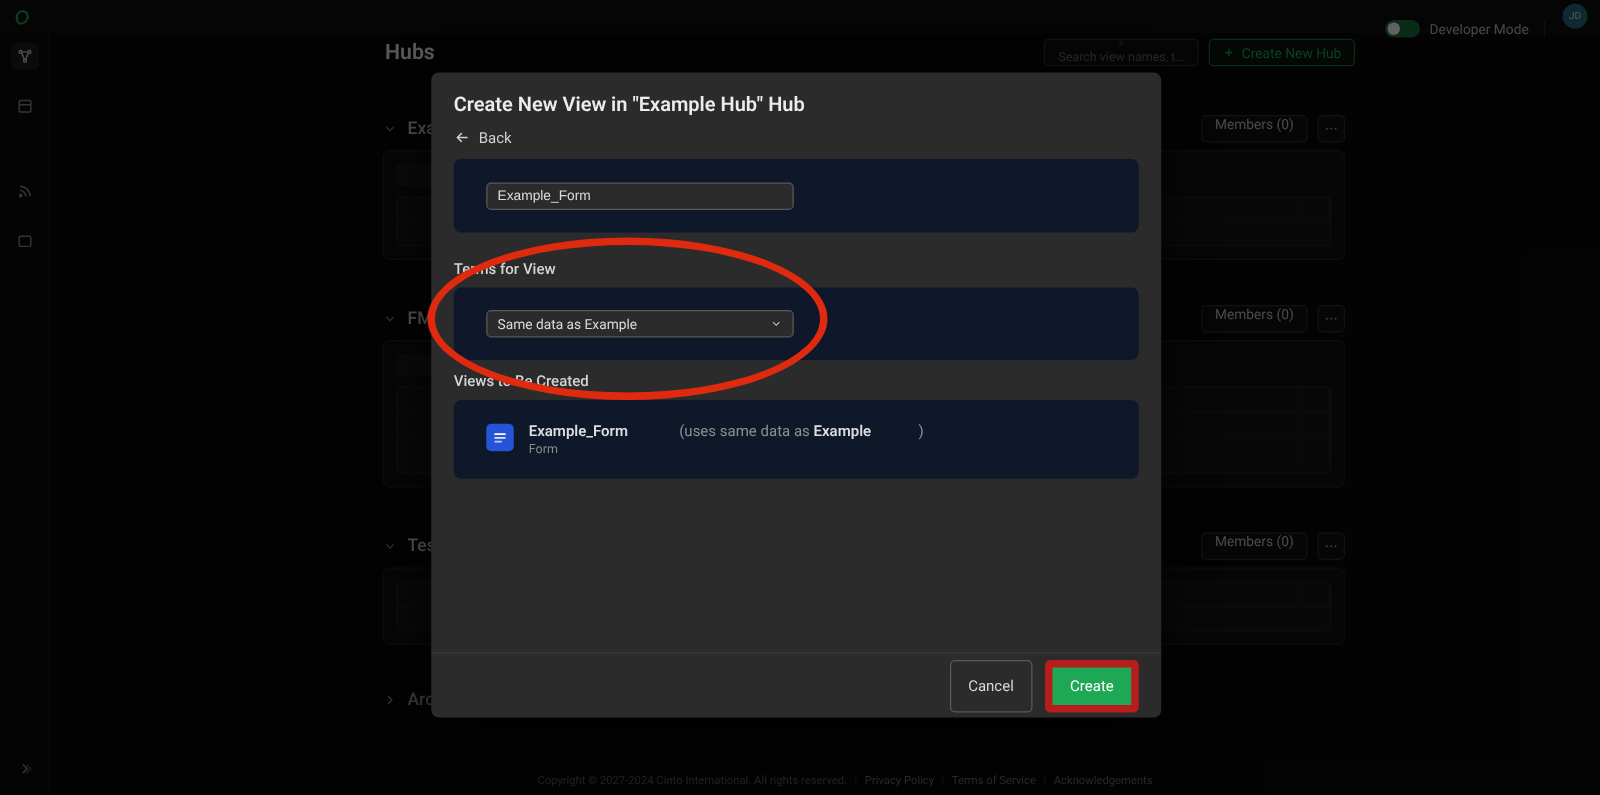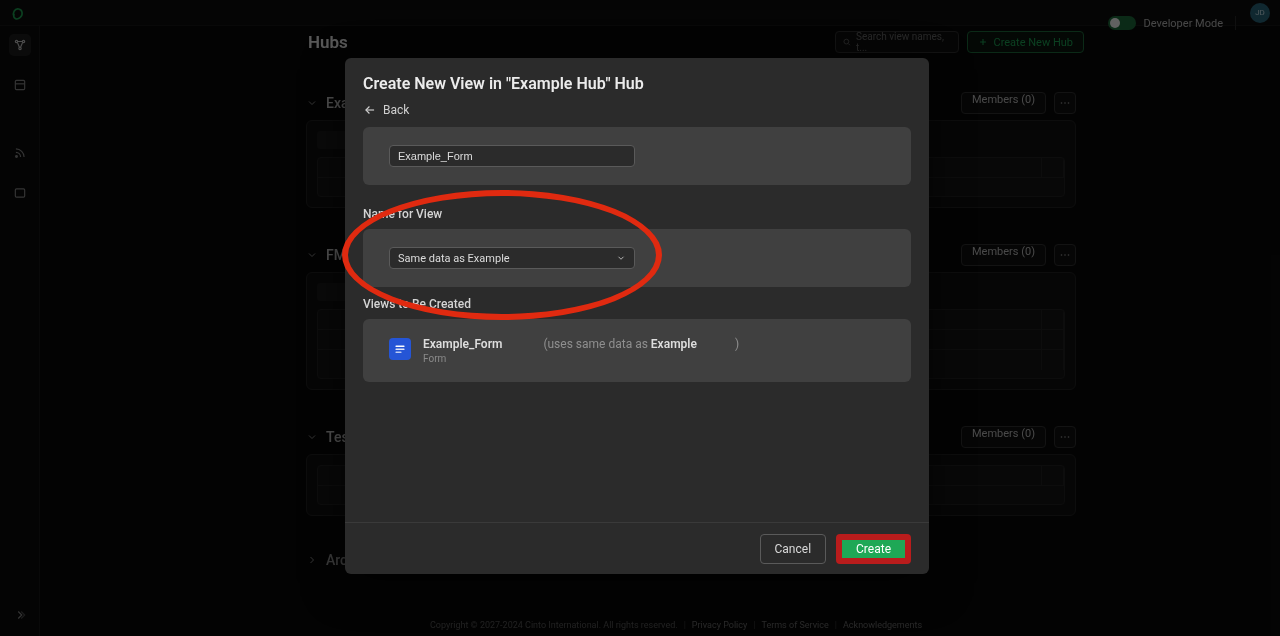--- a/index.html
+++ b/index.html
@@ -20,21 +20,21 @@
   .rail-icon { width:22px; height:22px; border-radius:5px; display:flex; align-items:center; justify-content:center; color:#8a8a8a; }
   .rail-icon.active { background:#1f1f1f; color:#c9c9c9; }
   .rail-group-gap { height:10px; }
   .rail-bottom { position:absolute; bottom:10px; left:0; width:40px; display:flex; justify-content:center; }
 
   
   .main { position:absolute; top:26px; left:56px; width:1240px; height:610px; }
   .main-header { height:28px; display:flex; align-items:center; justify-content:space-between; padding:0 12px; margin-top:2px; }
   .main-title { font-size:17px; font-weight:600; color:#e7e7e7; margin-left:240px; }
   .main-header-actions { display:flex; align-items:center; gap:8px; margin-right:200px; }
-  .search-box { width:124px; height:22px; border:1px solid #323232; border-radius:4px; background:#121212; display:flex; align-items:center; padding:0 6px; gap:4px; color:#6a6a6a; font-size:10px; }
+  .search-box { width:124px; height:22px; border:1px solid #323232; border-radius:4px; background:#121212; display:flex; align-items:center; padding:0 6px; gap:4px; color:#6a6a6a; font-size:10px;flex-direction:column; }
   .create-hub { height:22px; padding:0 10px; border:1px solid #1f6f3d; border-radius:4px; background:rgba(28,150,73,0.08); color:#1ea856; font-size:11px; display:flex; align-items:center; gap:5px; }
 
   
   .hub-list { position:absolute; left:250px; top:60px; width:770px; }
   .hub-section { margin-bottom:30px; }
   .hub-head { display:flex; align-items:center; gap:8px; padding:6px 0; }
   .chevron { width:12px; height:12px; color:#8a8a8a; }
   .hub-name { font-size:14px; font-weight:500; color:#d0d0d0; }
   .hub-head-right { margin-left:auto; display:flex; align-items:center; gap:8px; }
   .members-btn { height:22px; padding:0 10px; border:1px solid #323232; border-radius:4px; font-size:11px; color:#c0c0c0; background:#121212; }
@@ -59,33 +59,33 @@
   .scrim { position:absolute; inset:0; background:rgba(0,0,0,0.62); }
 
   
   .modal { position:absolute; left:345px; top:58px; width:584px; height:516px; background:#2b2b2b; border-radius:6px; box-shadow:0 10px 40px rgba(0,0,0,0.6); display:flex; flex-direction:column; }
   .modal-head { padding:16px 18px 10px 18px; }
   .modal-title { font-size:16px; font-weight:600; color:#ececec; }
   .back-row { display:flex; align-items:center; gap:6px; margin-top:10px; font-size:12px; color:#cfcfcf; cursor:pointer; }
   .back-arrow { width:14px; height:14px; }
   .modal-body { flex:1; overflow:auto; padding:0 18px; }
   .field-label { font-size:12px; color:#d4d4d4; margin:10px 0 8px 0; font-weight:500; }
-  .field-card { background:#404040; border-radius:6px; padding:18px 26px; }
+  .field-card { background:#0f172a; border-radius:6px; padding:18px 26px; }
   .text-input { width:246px; height:22px; border:1px solid #5a5a5a; border-radius:4px; background:#2b2b2b; color:#dcdcdc; font-size:11px; padding:0 8px; outline:none; }
   .select-wrap { width:246px; height:22px; border:1px solid #5a5a5a; border-radius:4px; background:#2b2b2b; color:#dcdcdc; font-size:11px; padding:0 8px; display:flex; align-items:center; justify-content:space-between; cursor:pointer; }
   .select-caret { width:10px; height:10px; color:#cfcfcf; }
   .views-item { display:flex; align-items:flex-start; gap:12px; }
   .view-icon { width:22px; height:22px; border-radius:4px; background:#2555d6; display:flex; align-items:center; justify-content:center; margin-top:1px; }
   .view-icon svg { width:12px; height:12px; }
   .view-text { font-size:12px; color:#e2e2e2; }
   .view-text .muted { color:#8f8f8f;padding-left:38px; }
   .view-text .strong { font-weight:600; color:#dddddd; }
   .view-sub { font-size:10px; color:#8a8a8a; margin-top:2px; }
   .modal-footer { height:52px; border-top:1px solid #3a3a3a; display:flex; align-items:center; justify-content:flex-end; gap:10px; padding:0 18px; }
-  .btn { height:30px; padding:0 14px; border-radius:4px; font-size:12px; display:flex; align-items:center; justify-content:center; cursor:pointer; }
+  .btn { height:42px; padding:0 14px; border-radius:4px; font-size:12px; display:flex; align-items:center; justify-content:center; cursor:pointer; }
   .btn-secondary { border:1px solid #5a5a5a; color:#d8d8d8; background:#2b2b2b; }
   .btn-primary { background:#1ea856; color:#fff; border:6px solid #b91c1c; }
 
   
   .annotation-ellipse { position:absolute; left:342px; top:190px; width:320px; height:130px; border:6px solid #e02a10; border-radius:50%; pointer-events:none; }
 
   svg { display:block; }
 </style>
 </head>
 <body>
@@ -313,21 +313,21 @@
           </svg>
         <span>Back</span>
       </div>
     </div>
     <div class="modal-body">
 
       <div class="field-card">
         <input type="text" class="text-input" value="Example_Form" style="">
       </div>
 
-      <div class="field-label" style="margin-top:22px;">Name for View</div>
+      <div class="field-label" style="margin-top:22px;">Terms for View</div>
       <div class="field-card">
         <div class="select-wrap">
           <span>Same data as Example</span>
           <svg class="select-caret" viewBox="0 0 24 24" stroke="currentColor" stroke-width="2" fill="none">
               <path d="m6 9 6 6 6-6"></path>
             </svg>
         </div>
       </div>
 
       <div class="field-label" style="">Views to Be Created</div>

